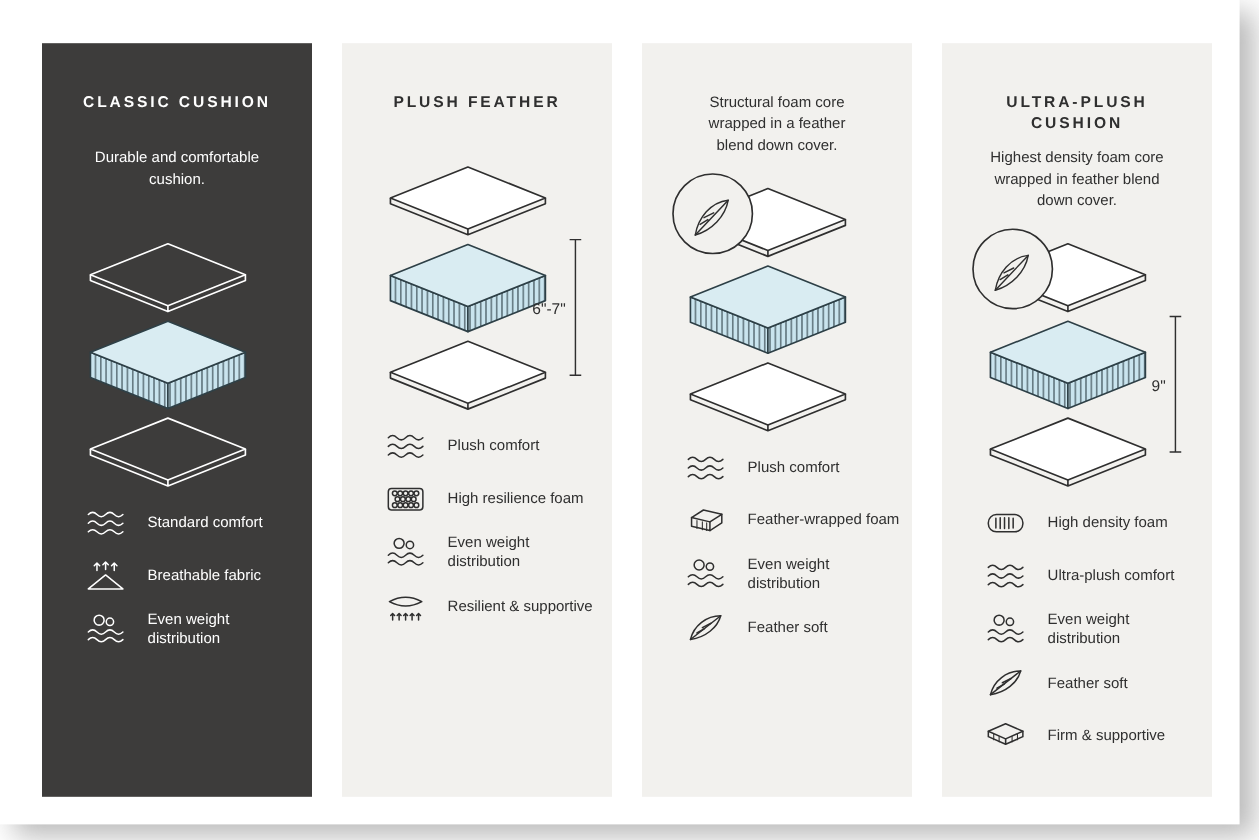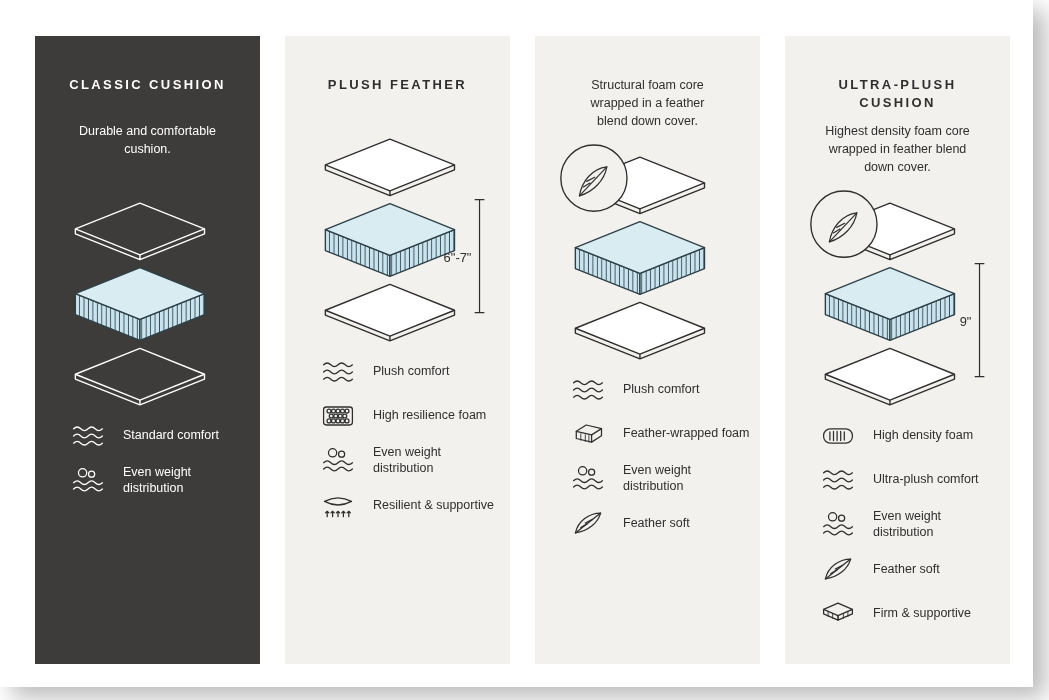--- a/index.html
+++ b/index.html
@@ -72,20 +72,31 @@
               <path d="M4 7 Q8 3 12 7 T20 7 T28 7 T36 7"></path>
               <path d="M4 15 Q8 11 12 15 T20 15 T28 15 T36 15"></path>
               <path d="M4 23 Q8 19 12 23 T20 23 T28 23 T36 23"></path>
             </svg>
           </span>
           <span class="flabel">Standard comfort</span>
         </div>
         <div class="feature">
           <span class="ficon">
             <svg class="fi" width="36" height="28" viewBox="0 0 40 30">
+              <path d="M4 27 L20 14 L36 27 Z"></path>
+              <path d="M12 10 V3 M9.5 5.5 L12 3 L14.5 5.5"></path>
+              <path d="M20 9 V2 M17.5 4.5 L20 2 L22.5 4.5"></path>
+              <path d="M28 10 V3 M25.5 5.5 L28 3 L30.5 5.5"></path>
+            </svg>
+          </span>
+          <span class="flabel">Breathable fabric</span>
+        </div>
+        <div class="feature">
+          <span class="ficon">
+            <svg class="fi" width="36" height="28" viewBox="0 0 40 30">
               <circle cx="14" cy="7" r="4.6"></circle>
               <circle cx="24" cy="8.5" r="3.4"></circle>
               <path d="M4 18 Q8 14 12 18 T20 18 T28 18 T36 18"></path>
               <path d="M4 25 Q8 21 12 25 T20 25 T28 25 T36 25"></path>
             </svg>
           </span>
           <span class="flabel">Even weight distribution</span>
         </div>
       </div>
     </div>

